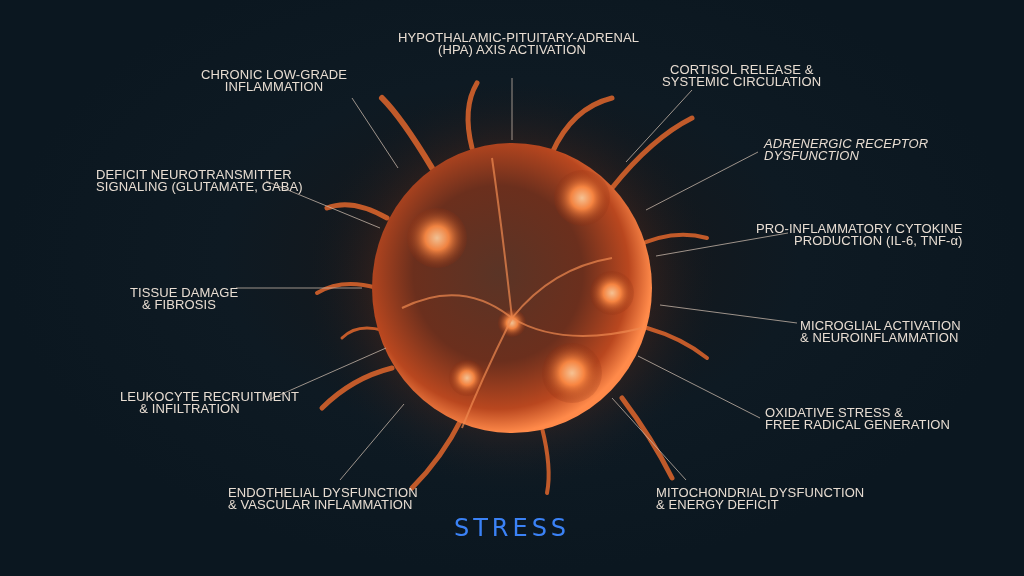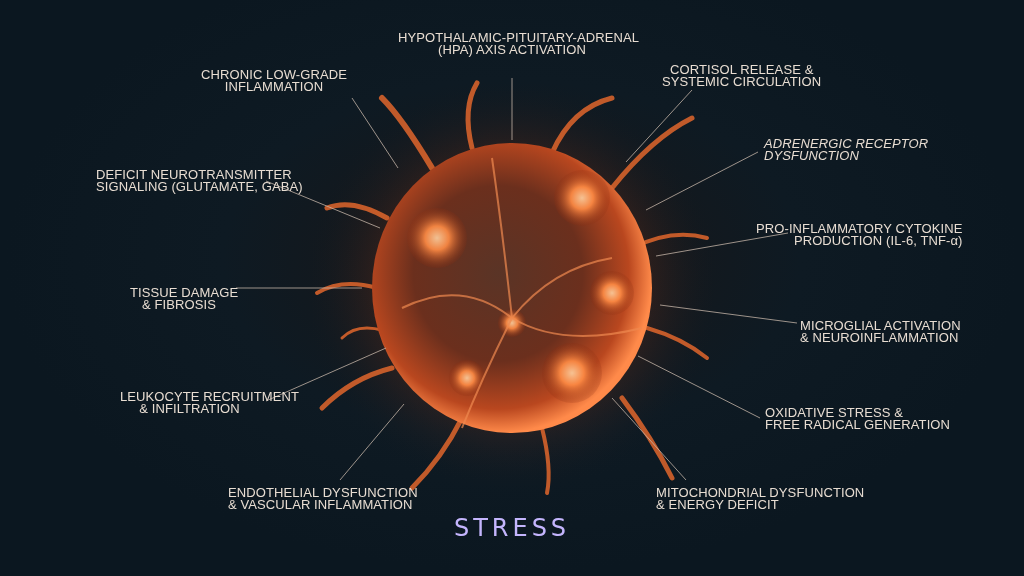--- a/index.html
+++ b/index.html
@@ -17,21 +17,21 @@
     font-size: 13px;
     line-height: 12px;
     letter-spacing: 0.1px;
     font-weight: normal;
     white-space: nowrap;
   }
   .label.right-align { text-align: center; }
   .label.center { text-align: center; }
   .title {
     position: absolute; left: 0; width: 1024px; top: 514px;
-    text-align: center; color: #c4b5fd;
+    text-align: center; color: #3b82f6;
     font-size: 24px; letter-spacing: 4px;
     font-family: "DejaVu Sans", sans-serif; font-weight: normal;
   }
   svg.lines { position: absolute; inset: 0; }
 </style>
 </head>
 <body>
 
 <div class="stage"></div>
 

